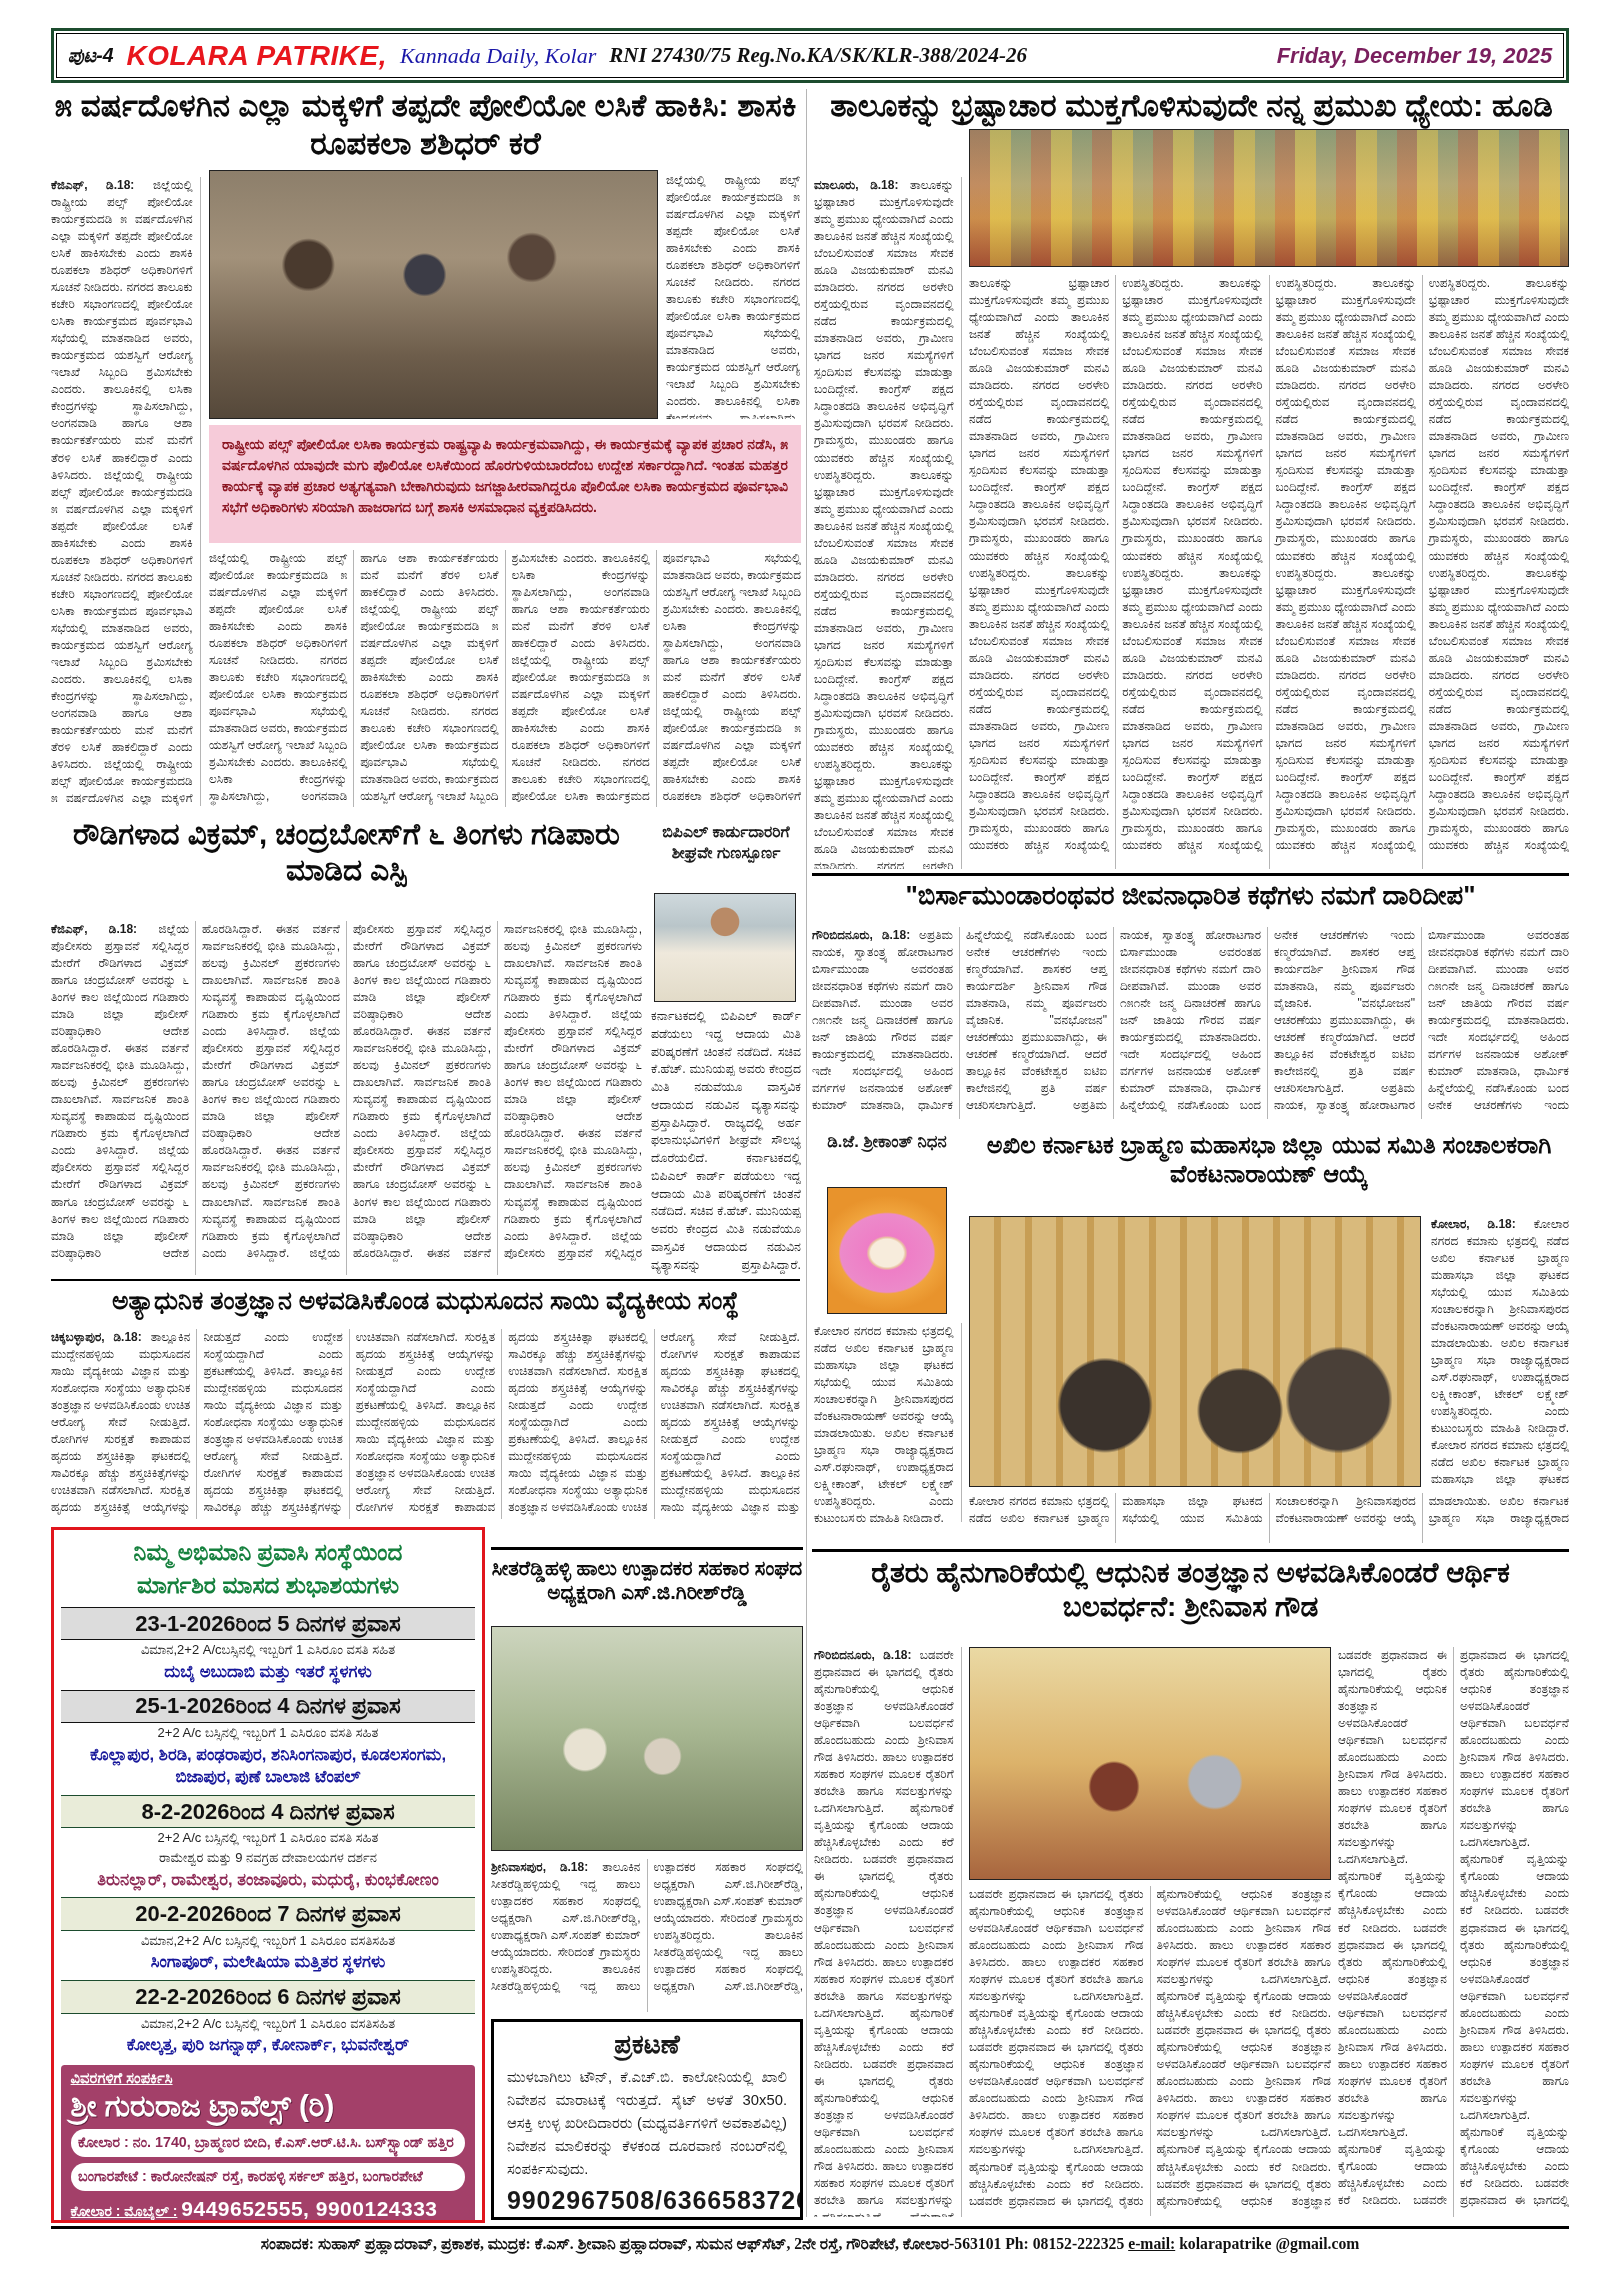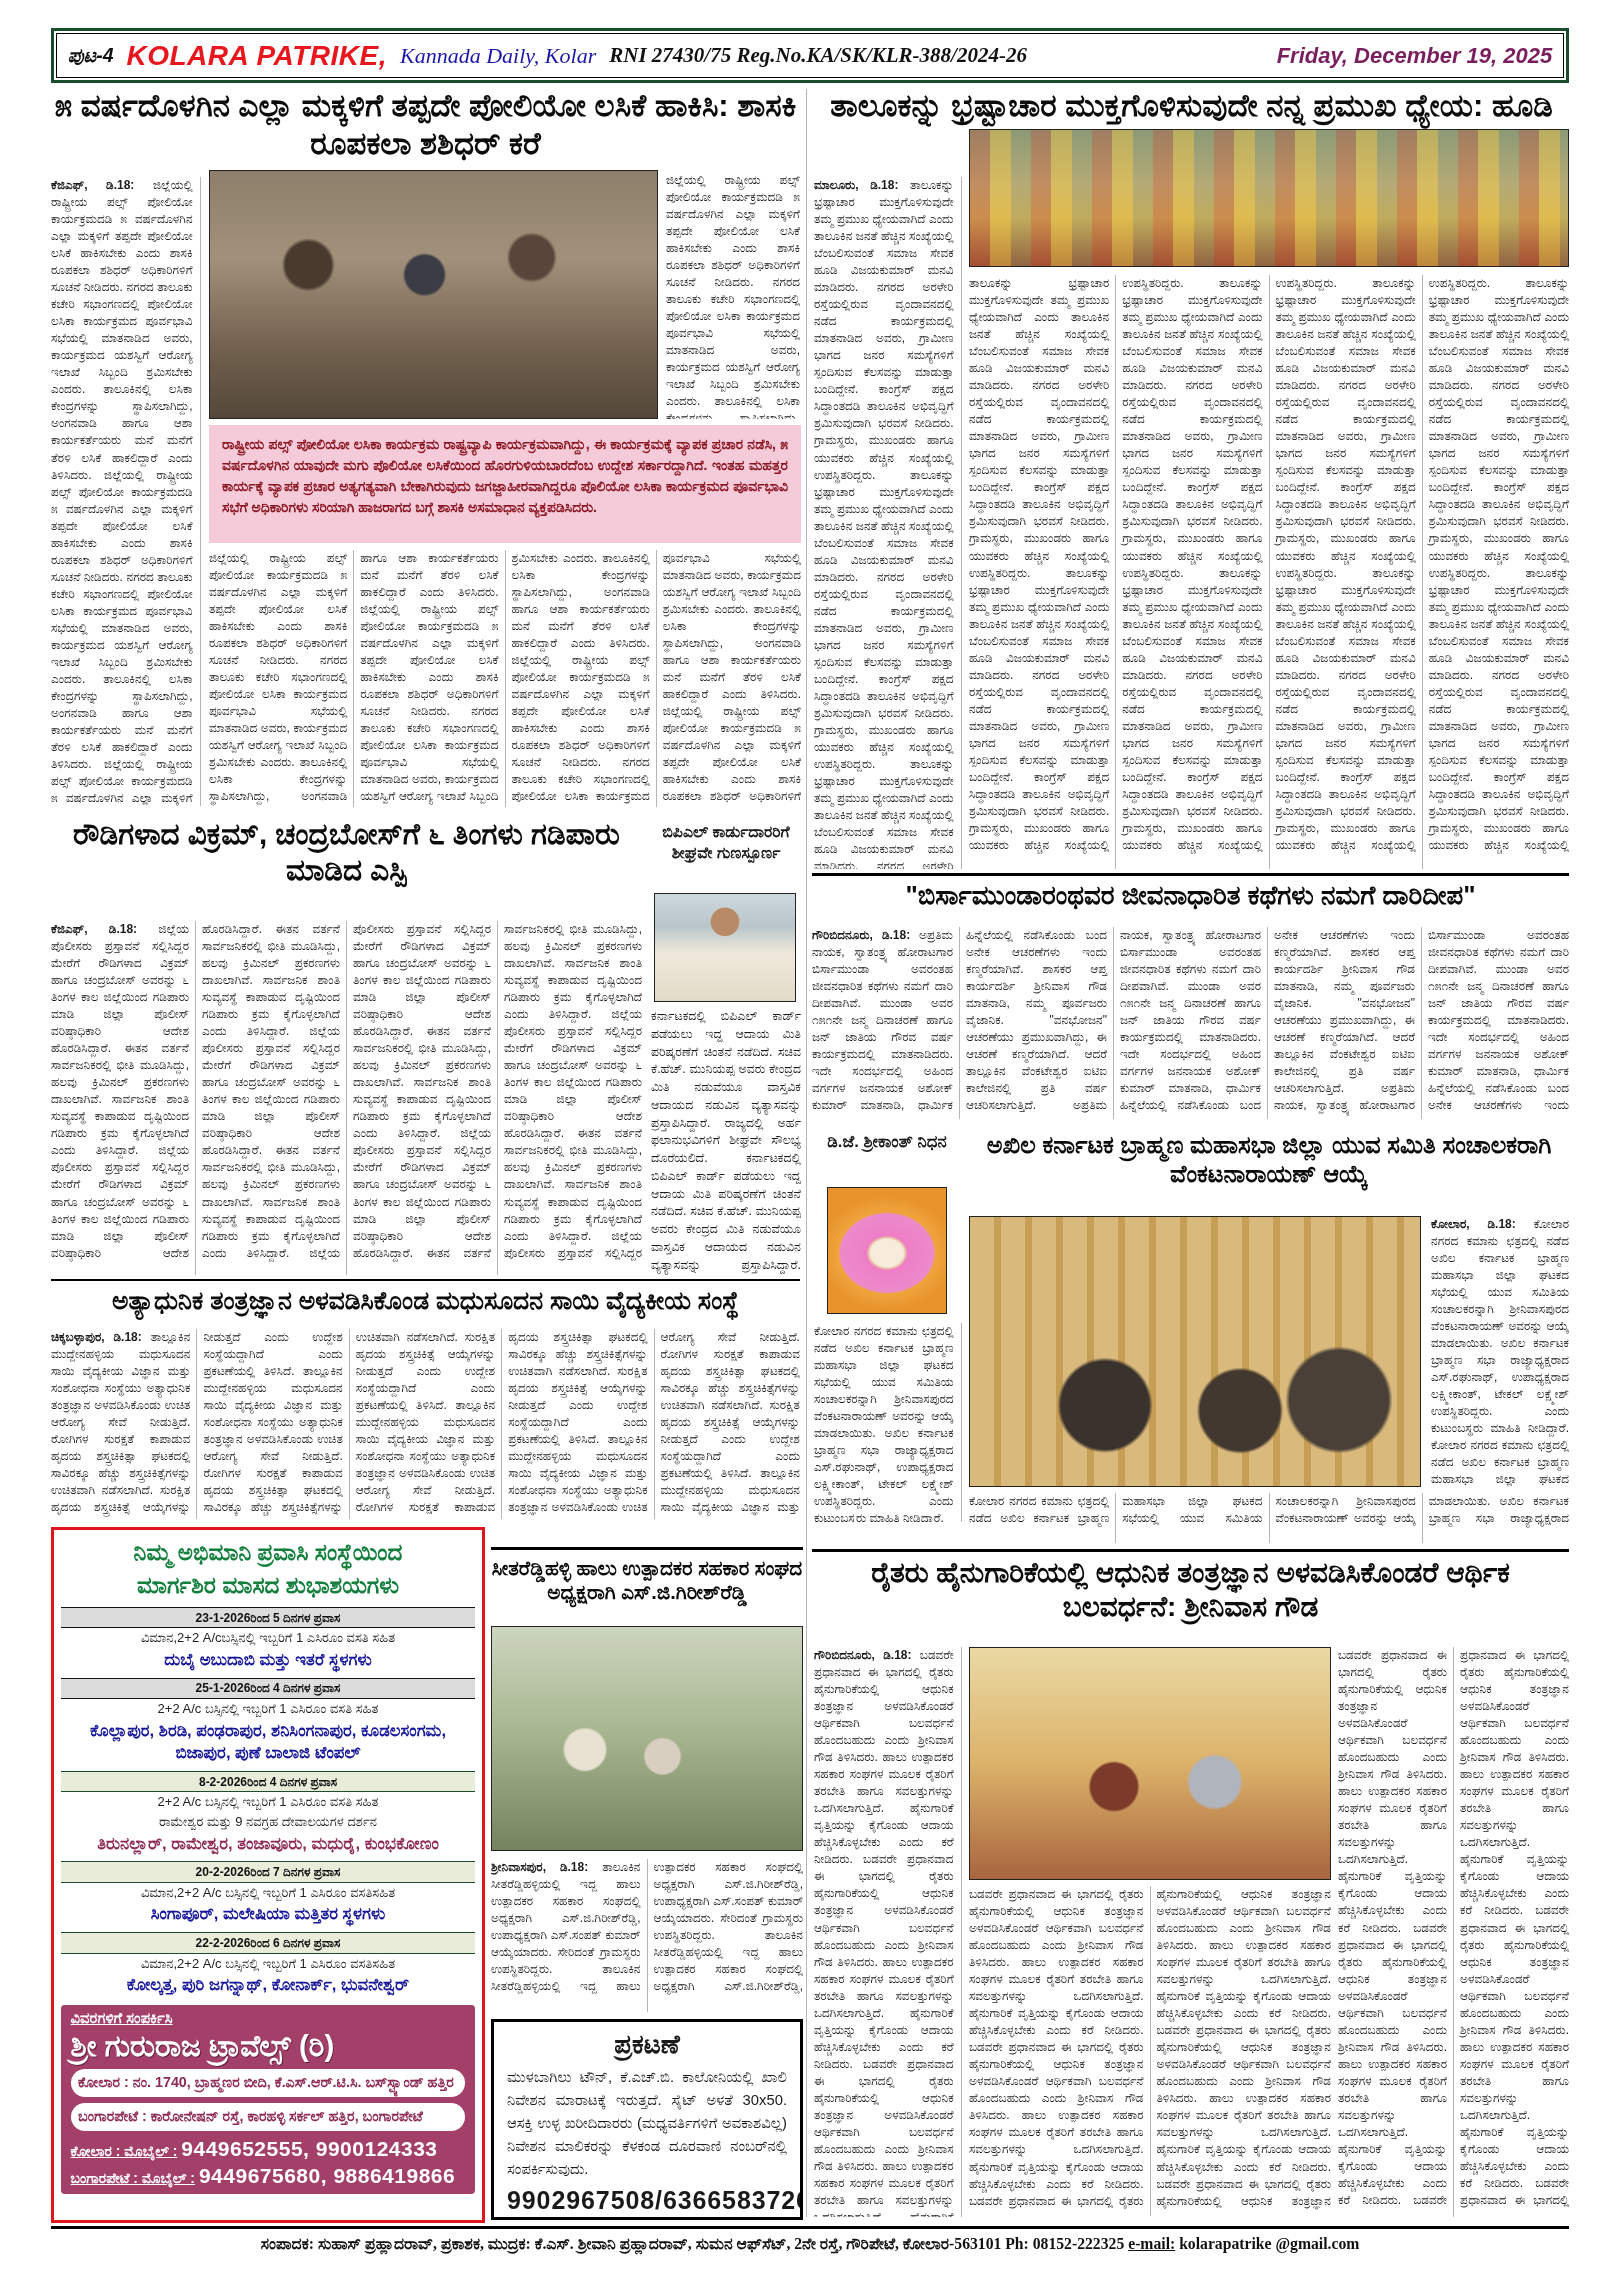--- a/index.html
+++ b/index.html
@@ -51,21 +51,21 @@
      radial-gradient(circle at 40% 60%, #7c3a2a 0 9%, transparent 10%),
      radial-gradient(circle at 68% 58%, #b0b4bc 0 9%, transparent 10%),
      linear-gradient(180deg,#ead9a4 0%,#dcb26a 50%,#a8653e 100%);}
   
   .caption{background:#f6cbd9;color:#8a1420;font-weight:600;font-size:14px;
            line-height:1.5;text-align:justify;padding:9.2px 13px;}
   
   .ad{border:3.7px solid #e1151d;background:#fff;padding:5.5px 7.4px 5.5px 7.4px;}
   .ad-title{color:#15803d;font-weight:bold;font-size:23px;text-align:center;line-height:1.35;margin:1.8px 0 3.7px;}
   .t-bar{background:#dcdcdc;border-top:1.8px solid #111;border-bottom:1.8px solid #111;
-         font-weight:bold;font-size:12px;text-align:center;padding:2.8px 0;margin-top:5.5px;color:#111;}
+         font-weight:bold;font-size:22px;text-align:center;padding:2.8px 0;margin-top:5.5px;color:#111;}
   .t-bar.green{background:#e9ecd9;border-color:#1c4c2e;}
   .t-detail{font-size:13px;text-align:center;padding:1.8px 0;color:#222;}
   .t-dest{color:#17179a;font-weight:bold;font-size:16.6px;text-align:center;line-height:1.35;padding:0.9px 0;}
   .t-dest.maroon{color:#8d2a55;}
   .ad-footer{background:#a34069;border-radius:3.7px;padding:5.5px 9.2px;color:#fff;margin-top:7.4px;}
   .adf-label{font-weight:bold;font-size:14.8px;text-decoration:underline;}
   .adf-agency{font-weight:bold;font-size:29.5px;line-height:1.15;margin:1.8px 0 3.7px;text-shadow:0.9px 0.9px 0 #5e1e3c;}
   .adf-box{background:#fff;color:#8d2a55;font-weight:bold;font-size:14.3px;border-radius:14.8px;
            padding:4.6px 7.4px;margin:5.5px 0;line-height:1.35;}
   .adf-phone{font-size:14px;font-weight:bold;margin-top:3.7px;}

